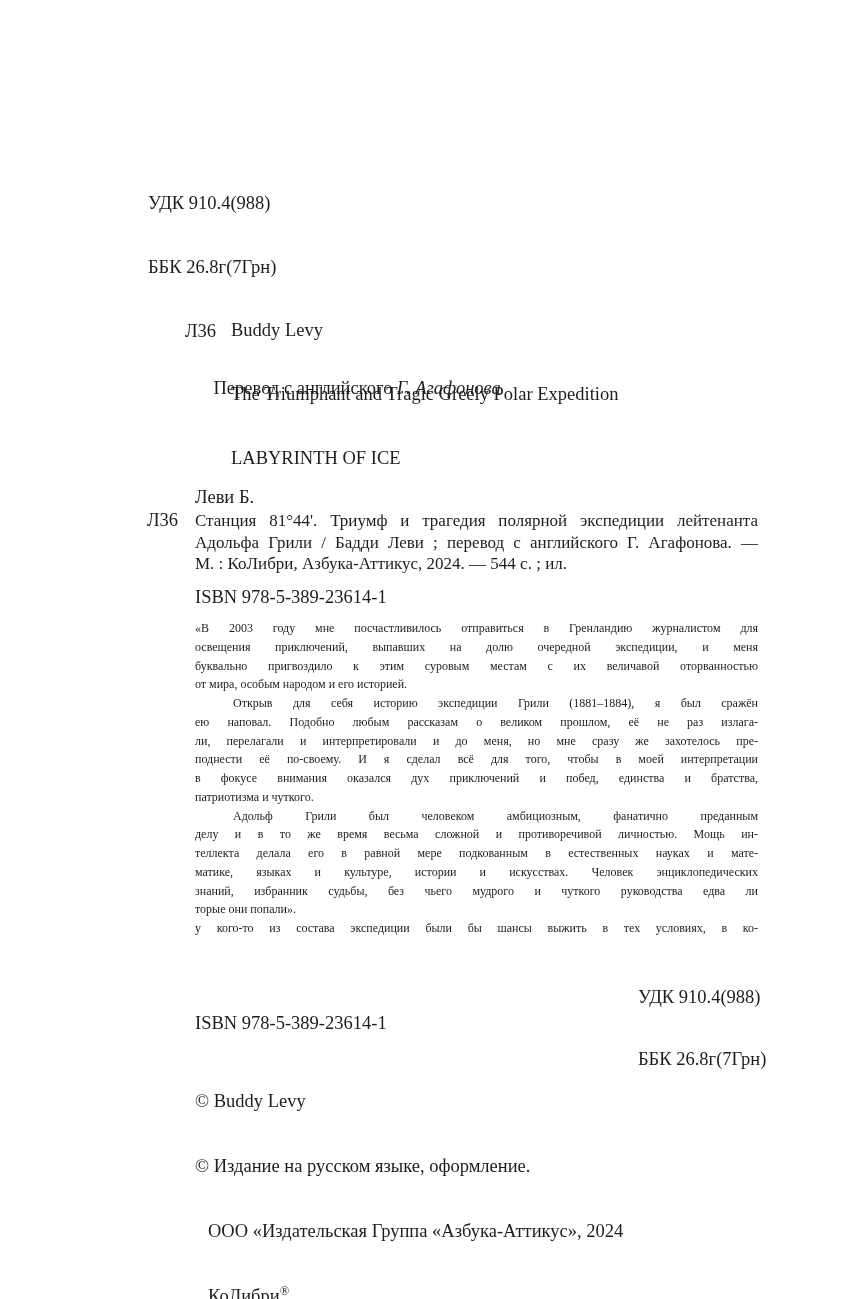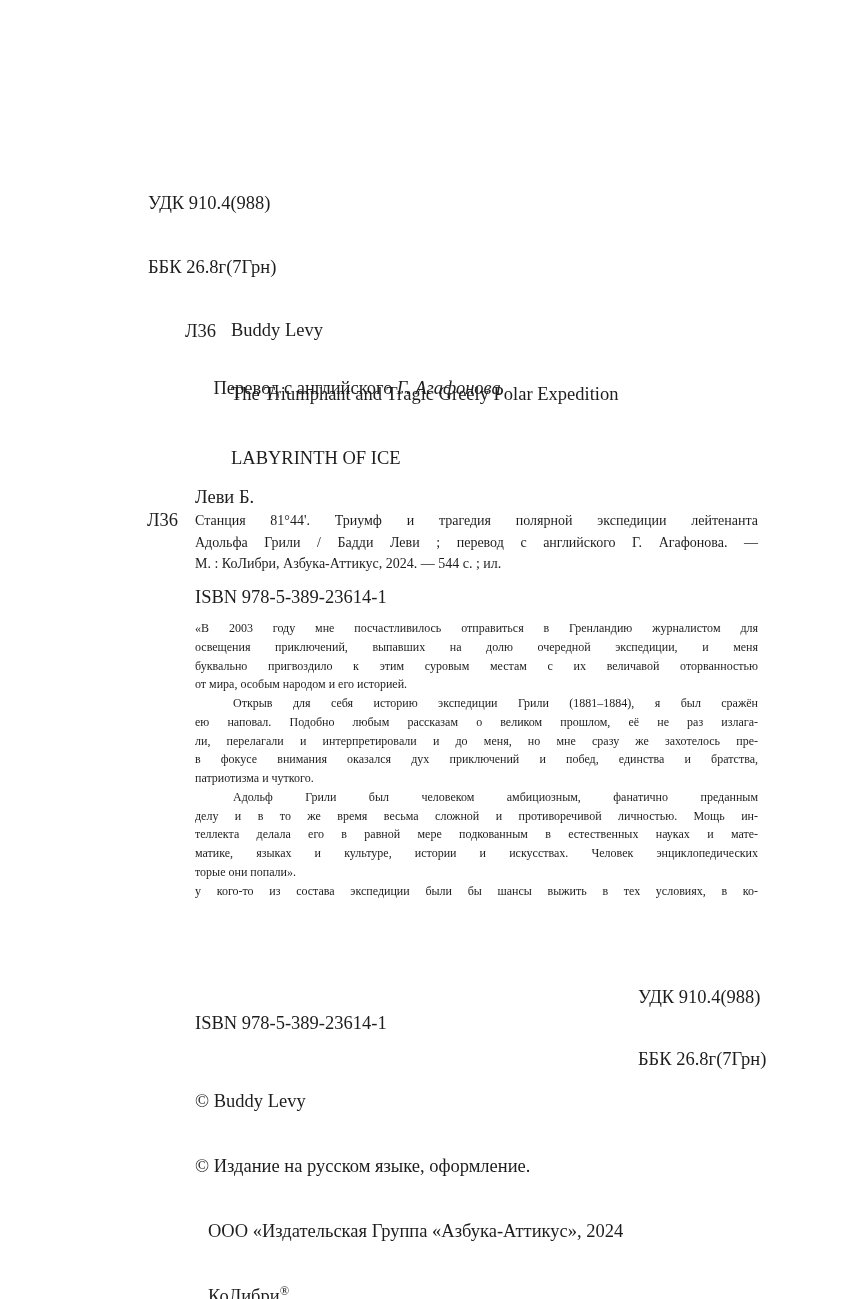--- a/index.html
+++ b/index.html
@@ -6,21 +6,21 @@
   body {
     width:856px; height:1299px;
     background:#ffffff;
     font-family:"Liberation Serif", serif;
     color:#1d1d1d;
   }
   .page { position:relative; width:856px; height:1299px; background:#fff; overflow:hidden; }
   .abs { position:absolute; }
   .t { font-size:18.5px; line-height:21.4px; white-space:pre; }
   .sign-indent { padding-left:37px; }
-  .desc { width:563px; font-size:14px; line-height:21.5px; }
+  .desc { width:563px; font-size:17px; line-height:21.5px; }
   .annotation { width:563px; font-size:12px; line-height:18.75px; }
   .jline { text-align:justify; text-align-last:justify; }
   .jline.jlast { text-align-last:left; }
   .pindent { text-indent:38px; }
   .it { font-style:italic; margin-left:0.24em; }
   .cont-indent { padding-left:13px; }
   .reg { font-size:12.5px; vertical-align:super; line-height:0; }
 </style>
 </head>
 <body>
@@ -53,26 +53,28 @@
   <div class="abs t" style="left:195px; top:587px;">ISBN 978-5-389-23614-1</div>
 
   <div class="abs annotation" style="left:195px; top:619px;">
       <div class="jline">«В 2003 году мне посчастливилось отправиться в Гренландию журналистом для</div>
       <div class="jline">освещения приключений, выпавших на долю очередной экспедиции, и меня</div>
       <div class="jline">буквально пригвоздило к этим суровым местам с их величавой оторванностью</div>
       <div class="jline jlast">от мира, особым народом и его историей.</div>
       <div class="jline pindent">Открыв для себя историю экспедиции Грили (1881–1884), я был сражён</div>
       <div class="jline">ею наповал. Подобно любым рассказам о великом прошлом, её не раз излага-</div>
       <div class="jline">ли, перелагали и интерпретировали и до меня, но мне сразу же захотелось пре-</div>
+      <div class="jline">поднести её по-своему. И я сделал всё для того, чтобы в моей интерпретации</div>
       <div class="jline">в фокусе внимания оказался дух приключений и побед, единства и братства,</div>
       <div class="jline jlast">патриотизма и чуткого.</div>
       <div class="jline pindent">Адольф Грили был человеком амбициозным, фанатично преданным</div>
       <div class="jline">делу и в то же время весьма сложной и противоречивой личностью. Мощь ин-</div>
       <div class="jline">теллекта делала его в равной мере подкованным в естественных науках и мате-</div>
       <div class="jline">матике, языках и культуре, истории и искусствах. Человек энциклопедических</div>
+      <div class="jline">знаний, избранник судьбы, без чьего мудрого и чуткого руководства едва ли</div>
       <div class="jline jlast">торые они попали».</div>
       <div class="jline">у кого-то из состава экспедиции были бы шансы выжить в тех условиях, в ко-</div>
     </div>
 
   <div class="abs t" style="left:638px; top:946px; line-height:20.5px;">
     <div>УДК 910.4(988)</div>
     <div>ББК 26.8г(7Грн)</div>
   </div>
 
   <div class="abs t" style="left:195px; top:1013px;">ISBN 978-5-389-23614-1</div>

